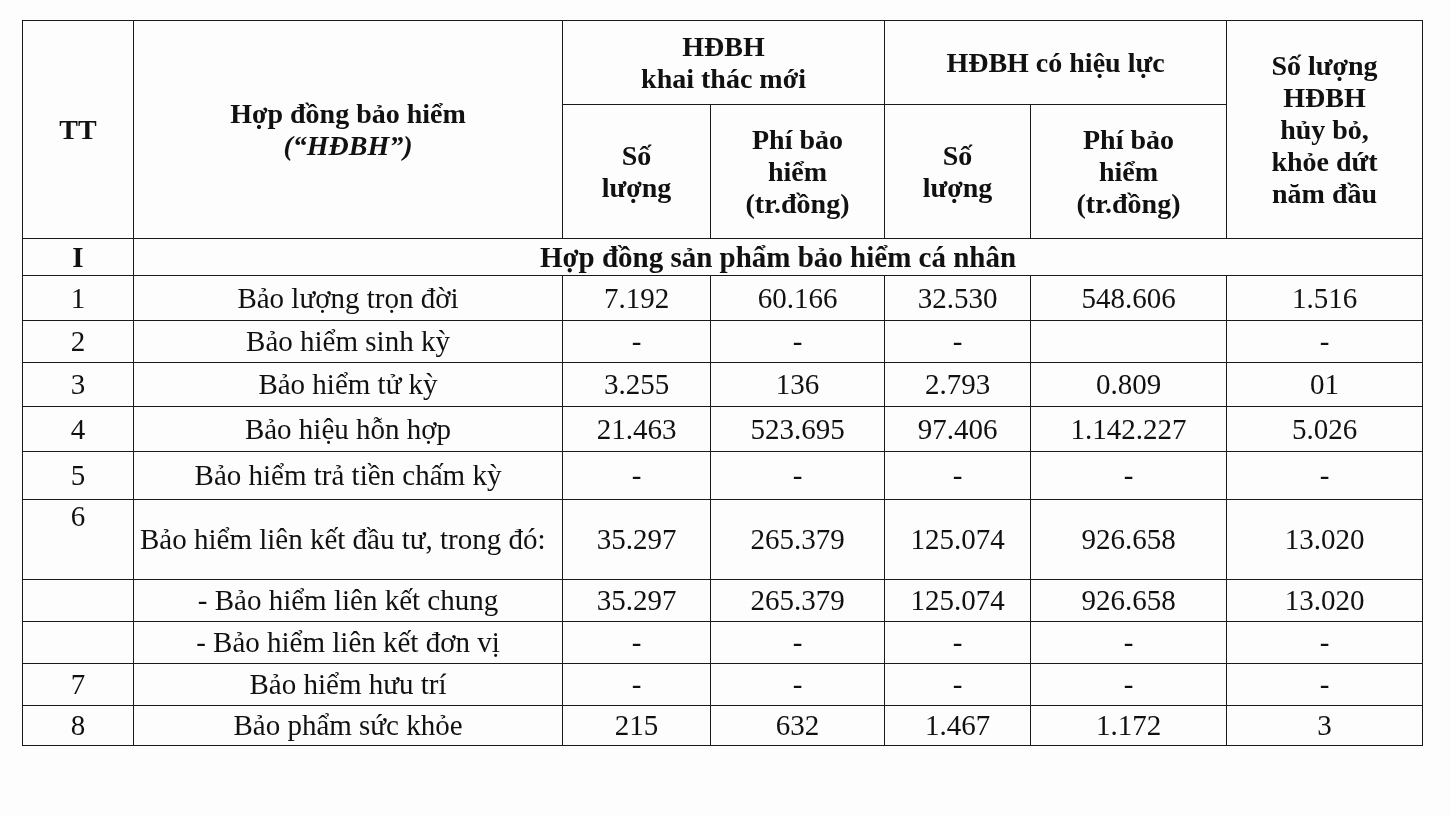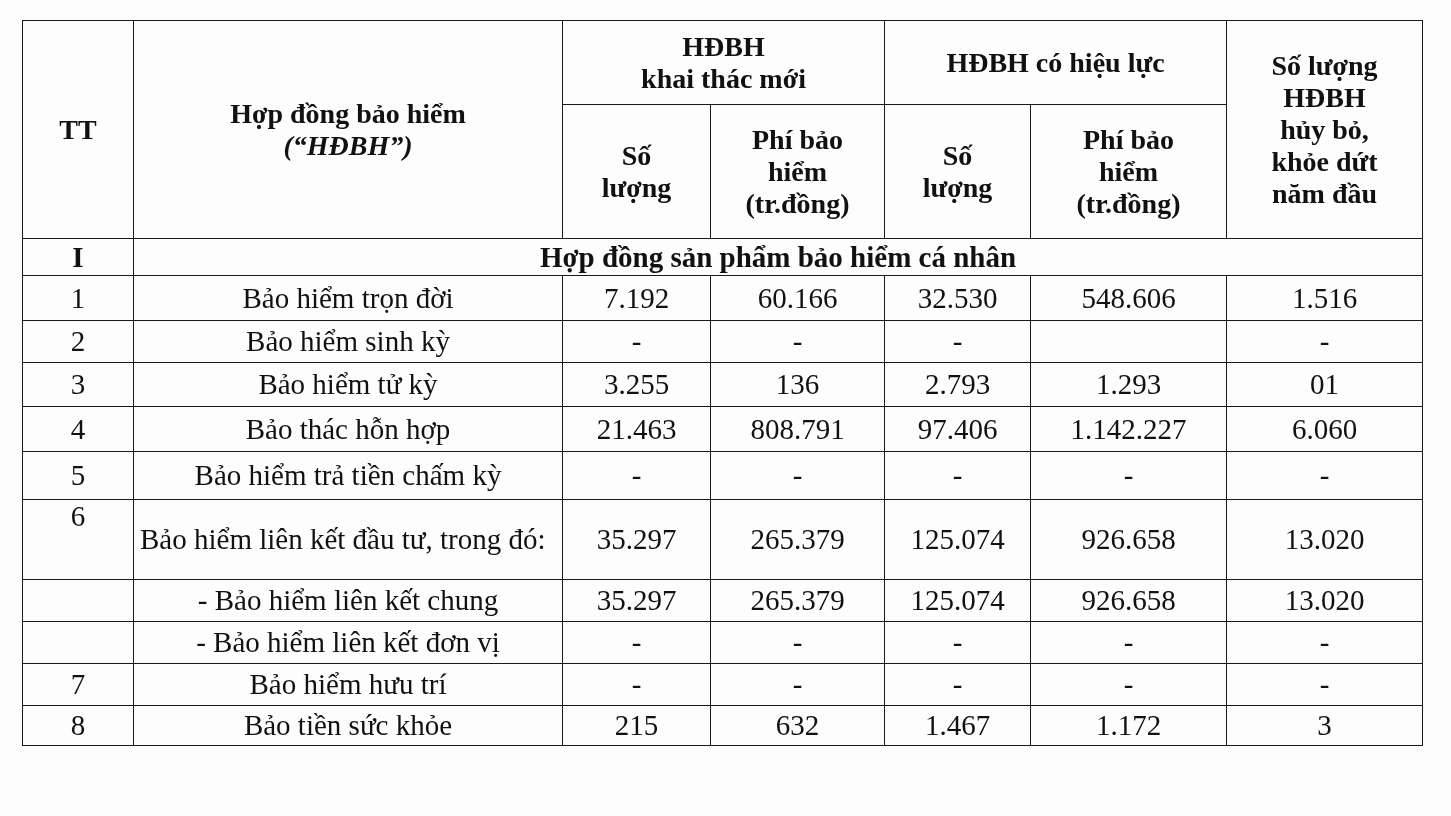--- a/index.html
+++ b/index.html
@@ -78,21 +78,21 @@
     </tr>
   </thead>
   <tbody>
     <tr class="section" style="height:37px">
       <td class="tt">I</td>
       <td colspan="6" class="name" style="border-right:1.6px solid #1a1a1a">Hợp đồng sản phẩm bảo hiểm cá nhân</td>
     </tr>
 
     <tr style="height:45px">
       <td>1</td>
-      <td class="name">Bảo hiểm trọn đời</td>
+      <td class="name">Bảo lượng trọn đời</td>
       <td>7.192</td>
       <td>60.166</td>
       <td>32.530</td>
       <td>548.606</td>
       <td>1.516</td>
     </tr>
     <tr style="height:42px">
       <td>2</td>
       <td class="name">Bảo hiểm sinh kỳ</td>
       <td>-</td>
@@ -100,31 +100,31 @@
       <td>-</td>
       <td></td>
       <td>-</td>
     </tr>
     <tr style="height:44px">
       <td>3</td>
       <td class="name">Bảo hiểm tử kỳ</td>
       <td>3.255</td>
       <td>136</td>
       <td>2.793</td>
-      <td>1.293</td>
+      <td>0.809</td>
       <td>01</td>
     </tr>
     <tr style="height:45px">
       <td>4</td>
-      <td class="name">Bảo thác hỗn hợp</td>
+      <td class="name">Bảo hiệu hỗn hợp</td>
       <td>21.463</td>
-      <td>808.791</td>
+      <td>523.695</td>
       <td>97.406</td>
       <td>1.142.227</td>
-      <td>6.060</td>
+      <td>5.026</td>
     </tr>
     <tr style="height:48px">
       <td>5</td>
       <td class="name">Bảo hiểm trả tiền chấm kỳ</td>
       <td>-</td>
       <td>-</td>
       <td>-</td>
       <td>-</td>
       <td>-</td>
     </tr>
@@ -159,21 +159,21 @@
       <td>7</td>
       <td class="name">Bảo hiểm hưu trí</td>
       <td>-</td>
       <td>-</td>
       <td>-</td>
       <td>-</td>
       <td>-</td>
     </tr>
     <tr style="height:40px">
       <td>8</td>
-      <td class="name">Bảo tiền sức khỏe</td>
+      <td class="name">Bảo phẩm sức khỏe</td>
       <td>215</td>
       <td>632</td>
       <td>1.467</td>
       <td>1.172</td>
       <td>3</td>
     </tr>
   </tbody>
 </table>
 
 </body></html>

